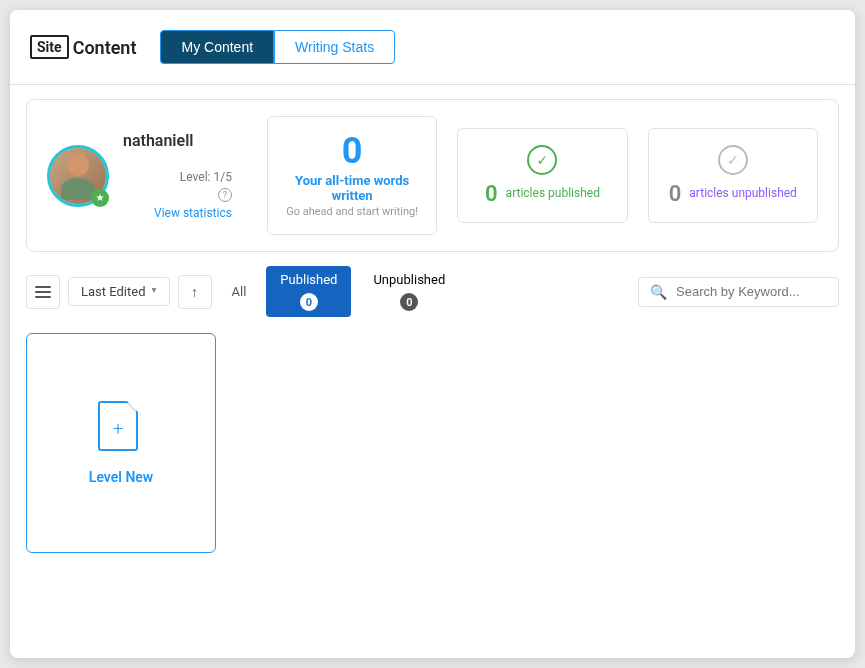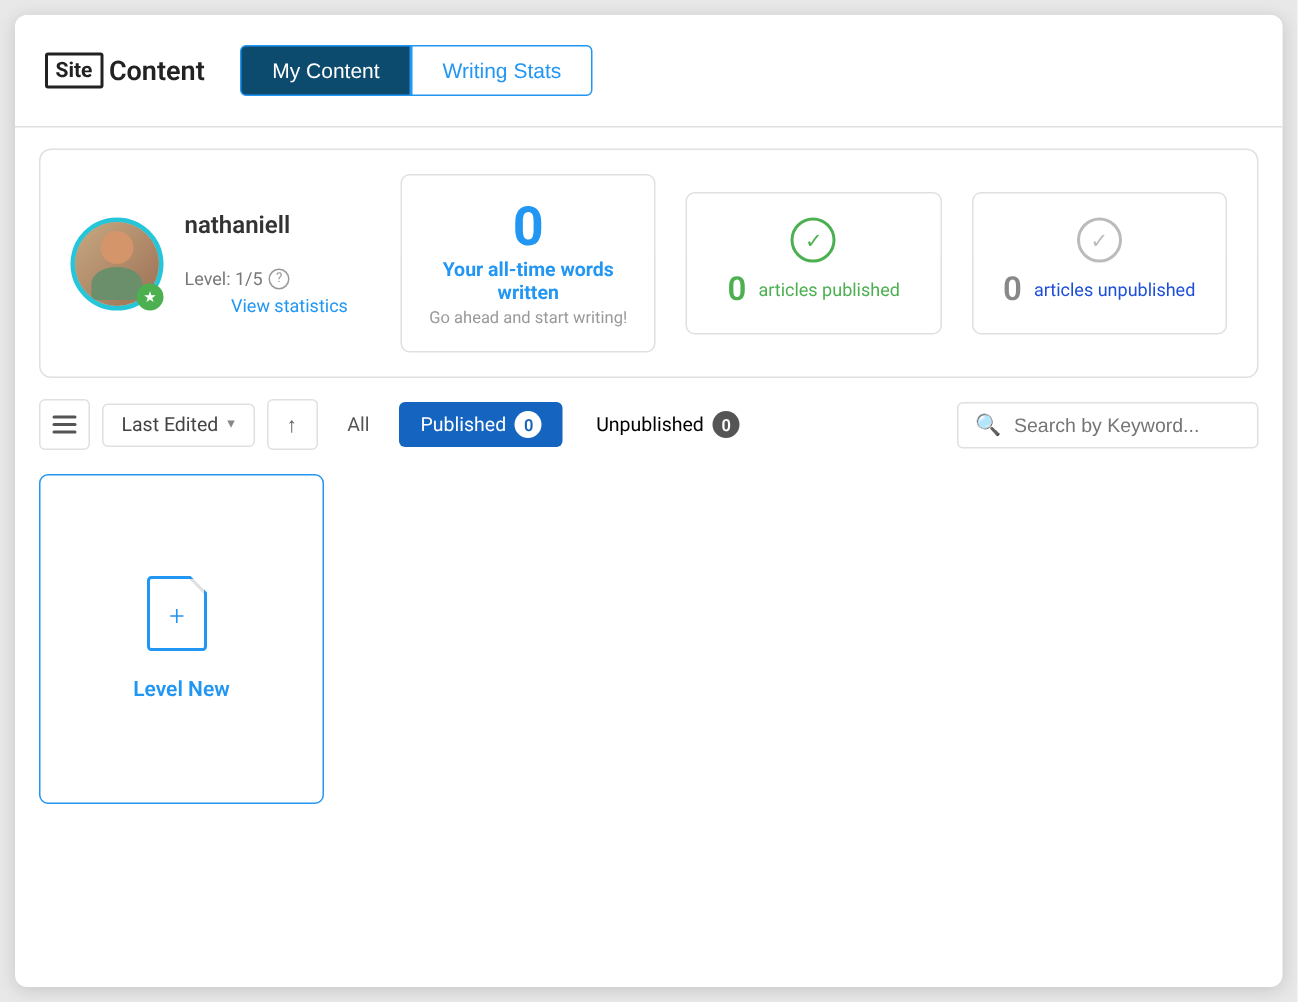--- a/index.html
+++ b/index.html
@@ -186,20 +186,21 @@
       font-weight: 600;
       color: #333;
     }
     .user-level {
       font-size: 12px;
       color: #777;
       display: flex;
       align-items: flex-end;
       gap: 4px;
       margin-top: 20px;
+      flex-direction: column;
     }
     .help-icon {
       width: 14px;
       height: 14px;
       border: 1px solid #999;
       border-radius: 50%;
       display: inline-flex;
       align-items: center;
       justify-content: center;
       font-size: 9px;
@@ -289,21 +290,21 @@
       color: #888;
     }
     .stat-label-green {
       font-size: 12px;
       color: #4CAF50;
       text-align: center;
       line-height: 1.3;
     }
     .stat-label-gray {
       font-size: 12px;
-      color: #1d4ed8;
+      color: #8b5cf6;
       text-align: right;
       line-height: 1.3;
     }
 
     
     .toolbar {
       display: flex;
       align-items: center;
       gap: 8px;
       padding: 0 16px 10px;
@@ -368,20 +369,21 @@
     }
     .filter-tab {
       display: flex;
       align-items: center;
       gap: 6px;
       padding: 6px 14px;
       border-radius: 4px;
       font-size: 13px;
       cursor: pointer;
       background: #fff;
+      flex-direction: column;
     }
     .filter-tab.active {
       background: #1565C0;
       color: #fff;
     }
     .filter-tab .tab-badge {
       display: inline-flex;
       align-items: center;
       justify-content: center;
       background: #fff;

